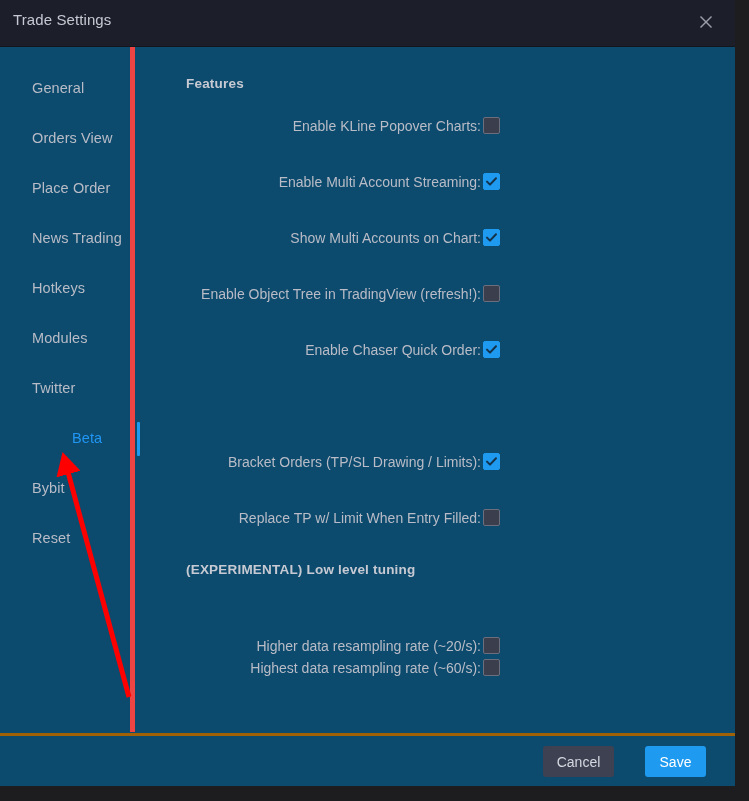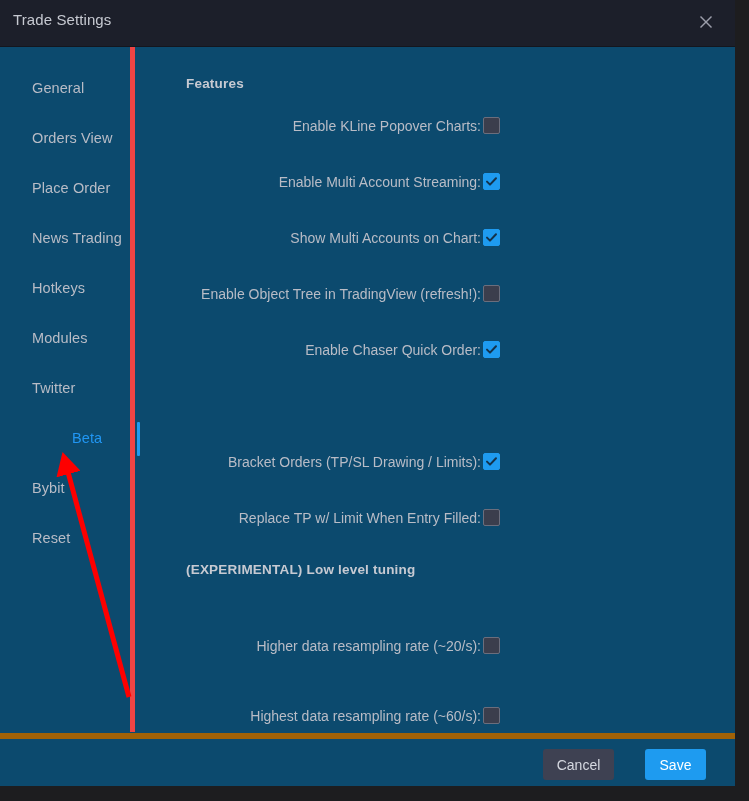--- a/index.html
+++ b/index.html
@@ -175,21 +175,21 @@
   }
   .select-caret svg { display: block; }
 
   
   #footer {
     position: absolute;
     left: 0;
     top: 733px;
     width: 735px;
     height: 53px;
-    border-top: 6px solid #a16207;
+    border-top: 3px solid #a16207;
     box-sizing: border-box;
   }
   .btn {
     position: absolute;
     top: 10px;
     height: 31px;
     border: none;
     border-radius: 3px;
     font-family: "Liberation Sans", sans-serif;
     font-size: 14px;
@@ -295,21 +295,21 @@
       </div>
       <div class="form-row" style="top: 460px;">
         <div class="row-label">Replace TP w/ Limit When Entry Filled:</div>
         <div class="checkbox off"></div>
       </div>
       <div class="section-heading" style="top: 515px;">(EXPERIMENTAL) Low level tuning</div>
       <div class="form-row" style="top: 554px; margin-top: 34px;">
         <div class="row-label">Higher data resampling rate (~20/s):</div>
         <div class="checkbox off"></div>
       </div>
-      <div class="form-row" style="top: 610px; margin-top: 48px;">
+      <div class="form-row" style="top: 610px;">
         <div class="row-label">Highest data resampling rate (~60/s):</div>
         <div class="checkbox off"></div>
       </div>
     </div>
 
   <div id="footer">
     <button class="btn" id="cancel-button">Cancel</button>
     <button class="btn" id="save-button">Save</button>
   </div>
 

